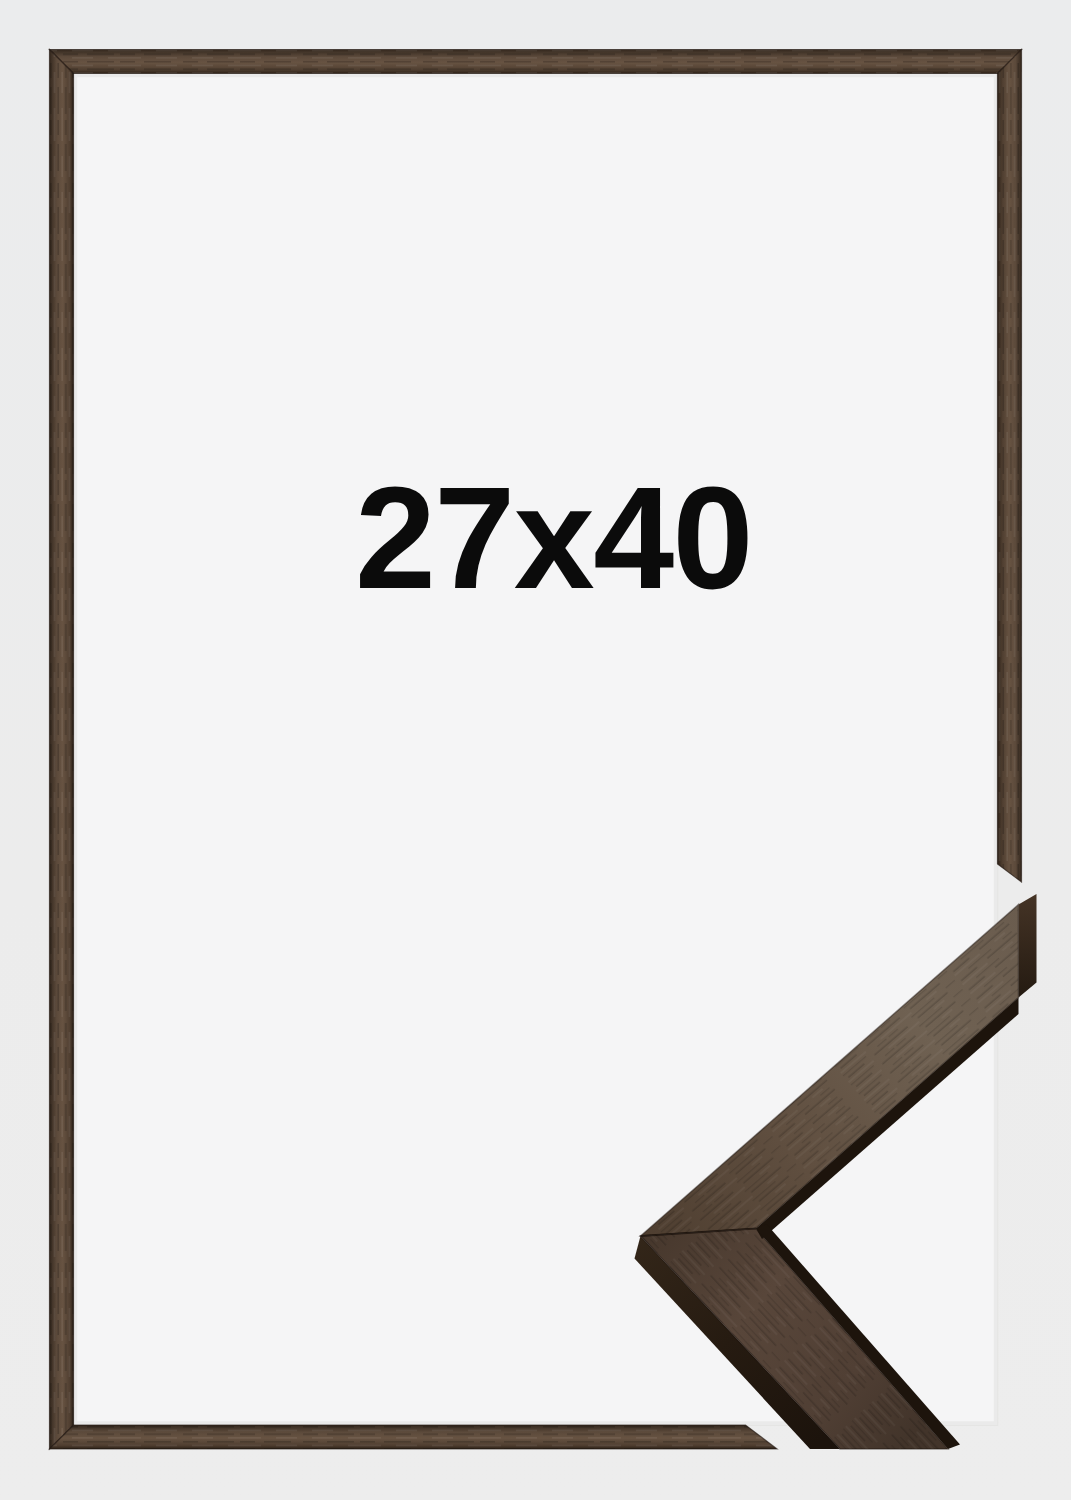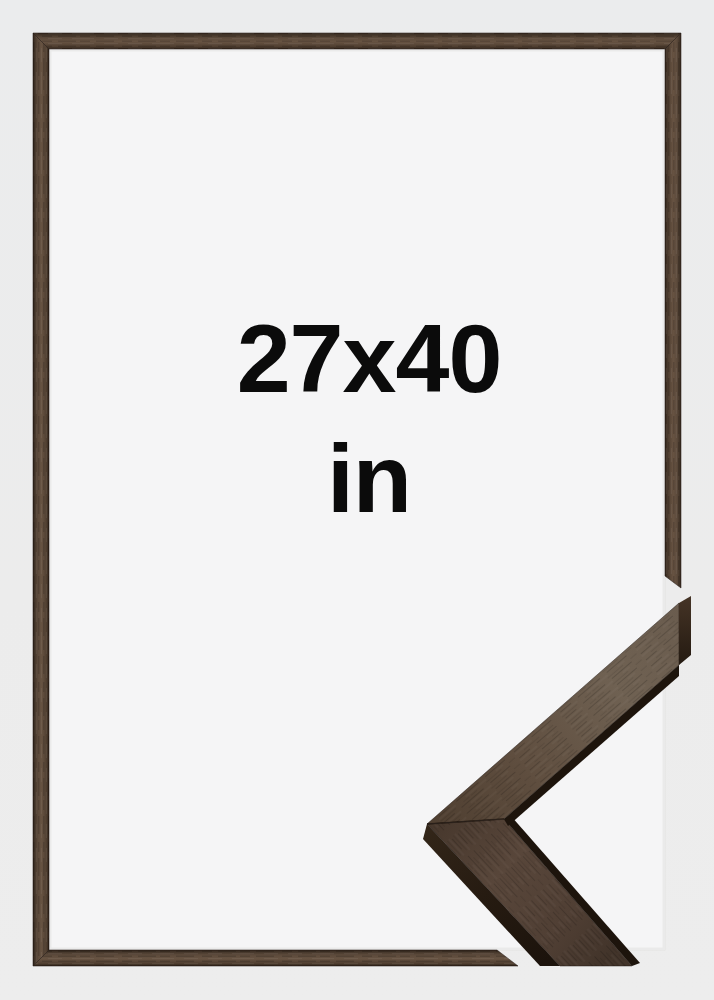--- a/index.html
+++ b/index.html
@@ -148,16 +148,15 @@
       <polygon points="504,819 632,966 640,963 511,816" fill="#1d140c"></polygon>
 
       <polygon points="679,603 691,596 691,655 679,665" fill="url(#gSliver)"></polygon>
 
       <line x1="427" y1="824" x2="504" y2="819" stroke="rgba(20,12,6,0.5)" stroke-width="1.3"></line>
     </g>
   </svg>
 
   <div class="size-text">
     <div class="size-line l1">27x40</div>
-    <div class="size-line l2">in</div>
   </div>
 
 </div>
 
 </body></html>

